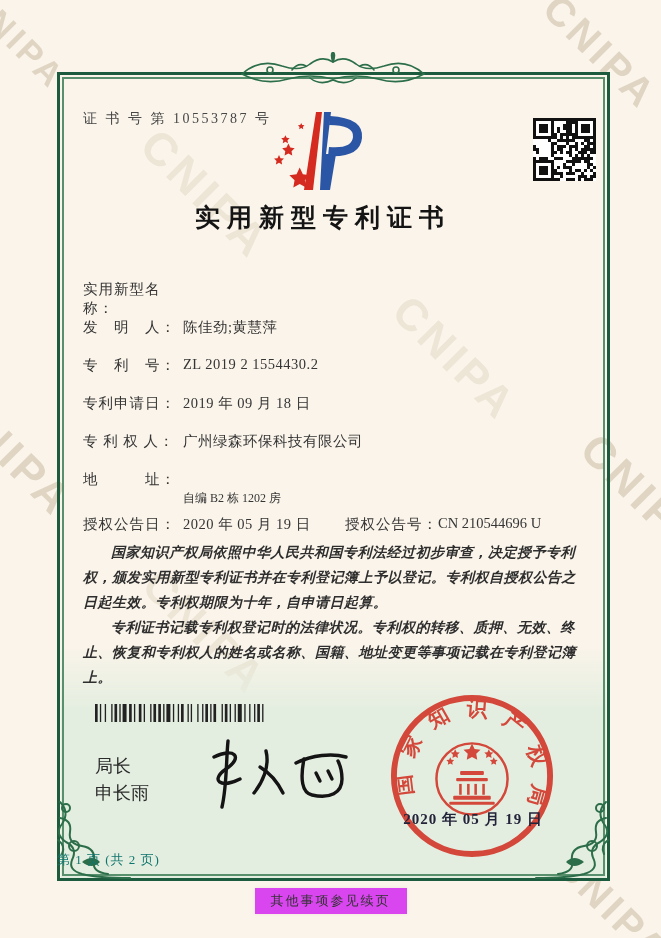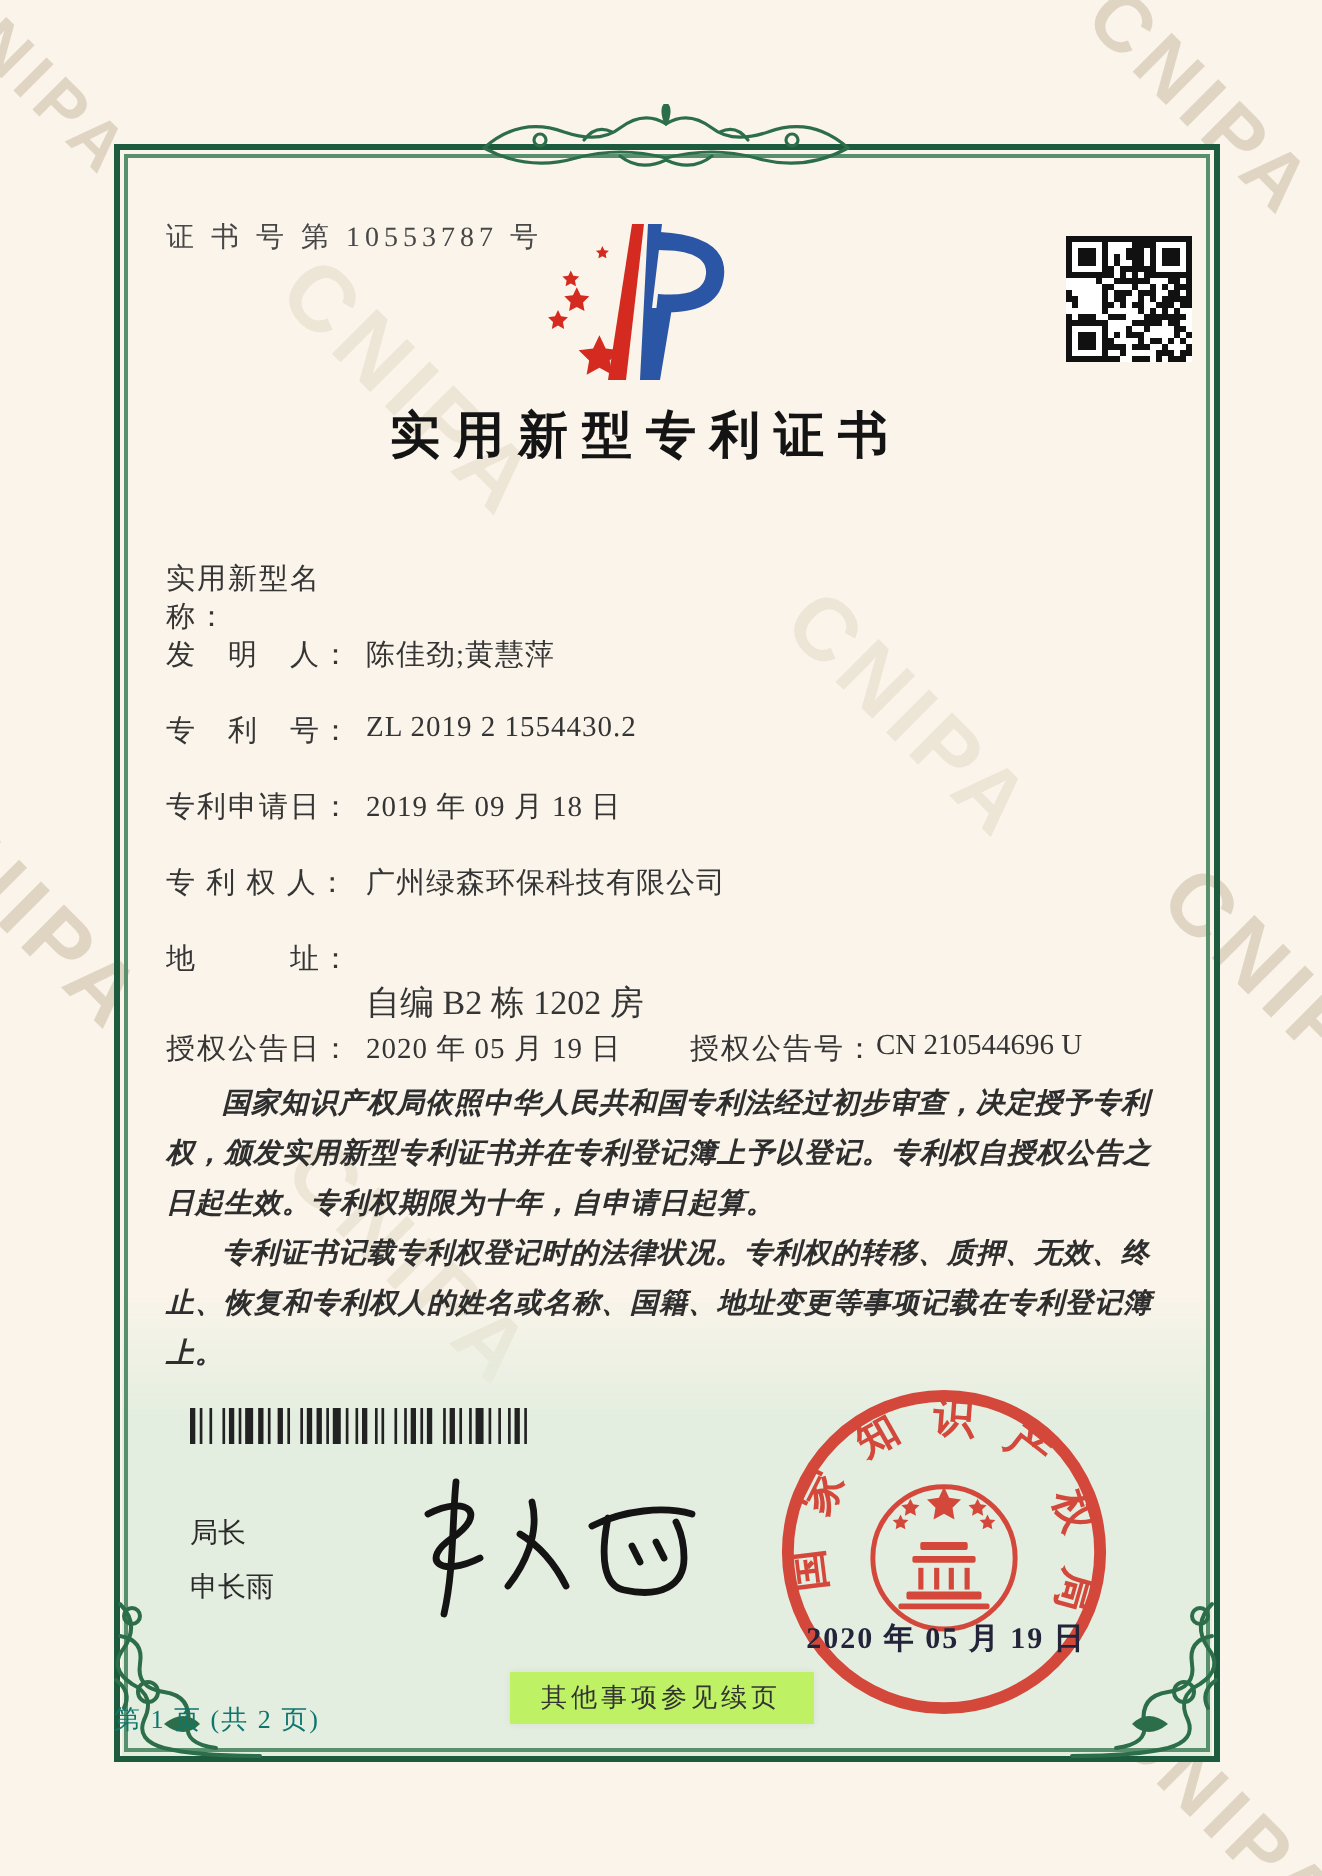--- a/index.html
+++ b/index.html
@@ -41,40 +41,40 @@
   .qr { position:absolute; left:533px; top:118px; width:63px; height:63px; z-index:4; }
   .title {
     position:absolute; left:57px; top:201px; width:532px; z-index:4;
     text-align:center; font-size:25px; font-weight:bold; color:#141414;
     letter-spacing:7px;
   }
   
   .field { position:absolute; left:83px; z-index:4; display:flex; font-size:14.5px; color:#353535; }
   .field .lbl { width:100px; flex:0 0 100px; letter-spacing:1px; }
   .field .val { letter-spacing:0.5px; }
-  .addr2 { position:absolute; left:183px; top:490px; z-index:4; font-size:17px; color:#353535; }
+  .addr2 { position:absolute; left:183px; top:490px; z-index:4; font-size:12px; color:#353535; }
   .grant-no { position:absolute; left:345px; top:515px; z-index:4; display:flex; font-size:14.5px; color:#353535; }
   
   .body-text {
     position:absolute; left:83px; top:540px; width:506px; z-index:4;
     font-size:14px; font-style:italic; line-height:25px; color:#2e2e2e; letter-spacing:0.5px;font-weight:bold;
   }
   .body-text p { text-indent:2em; }
   
   .barcode { position:absolute; left:95px; top:704px; width:172px; height:18px; z-index:4; }
   .officer { position:absolute; left:95px; top:753px; z-index:4;
-    font-family:"Liberation Sans","DejaVu Sans",sans-serif; font-size:14px; color:#2b2b2b; line-height:27px; }
+    font-family:"Liberation Sans","DejaVu Sans",sans-serif; font-size:18px; color:#2b2b2b; line-height:27px; }
   .signature { position:absolute; left:200px; top:733px; width:150px; height:82px; z-index:4; }
   .seal { position:absolute; left:388px; top:692px; width:168px; height:168px; z-index:4; opacity:0.93; }
   .seal-date { position:absolute; left:392px; top:810px; width:162px; z-index:5;
     text-align:center; font-size:15px; font-weight:bold; color:#23233a; letter-spacing:1px; }
   .page-info { position:absolute; left:57px; top:851px; width:478px; z-index:4;
     text-align:left; font-size:13px; color:#0f766e; letter-spacing:1px; }
-  .footer-note { position:absolute; left:50%; top:836px; transform:translateX(-50%); z-index:4;
-    background:#bef264; padding:4px 16px; font-size:13px; color:#333; letter-spacing:2px;
+  .footer-note { position:absolute; left:50%; top:888px; transform:translateX(-50%); z-index:4;
+    background:#d946ef; padding:4px 16px; font-size:13px; color:#333; letter-spacing:2px;
     box-shadow:0 0 4px rgba(0,0,0,0.06); }
 </style>
 </head>
 <body>
 
 <div class="page">
 
   <span class="wm wm-outer" style="left:-14px;top:-18px;font-size:34px;">CNIPA</span>
   <span class="wm wm-outer" style="left:566px;top:-14px;font-size:40px;">CNIPA</span>
   <span class="wm wm-outer" style="left:-26px;top:382px;font-size:44px;">CNIPA</span>

